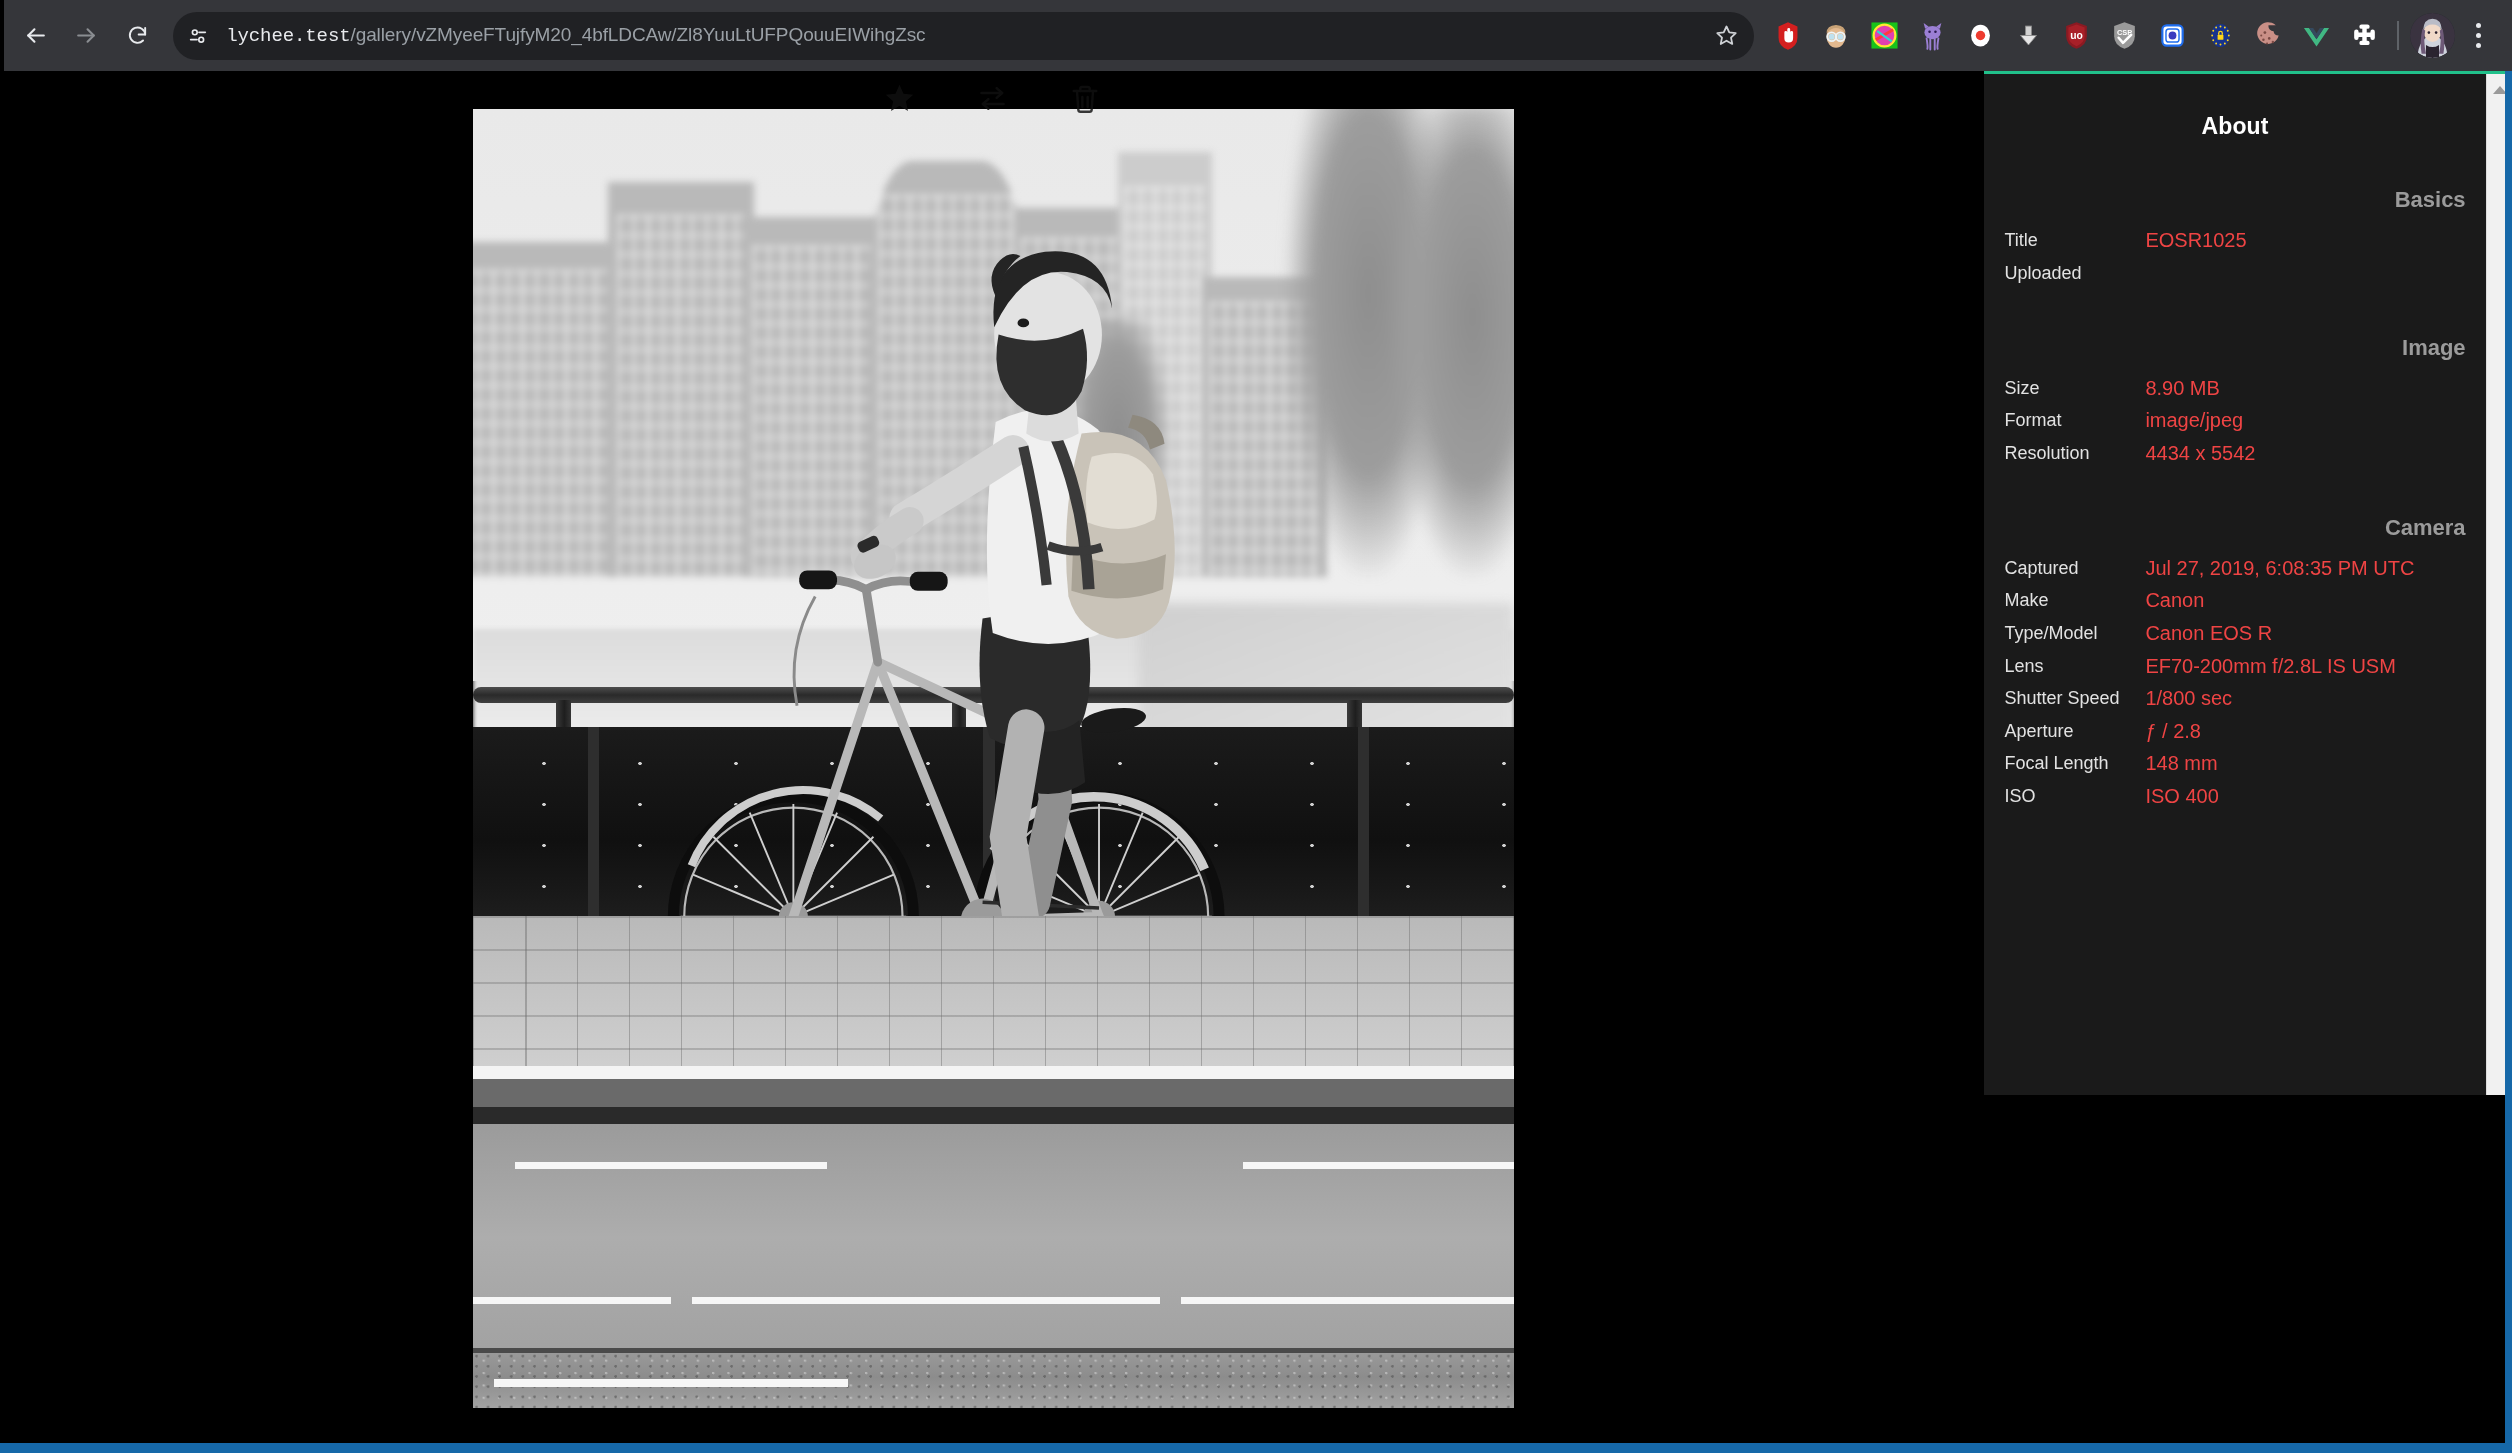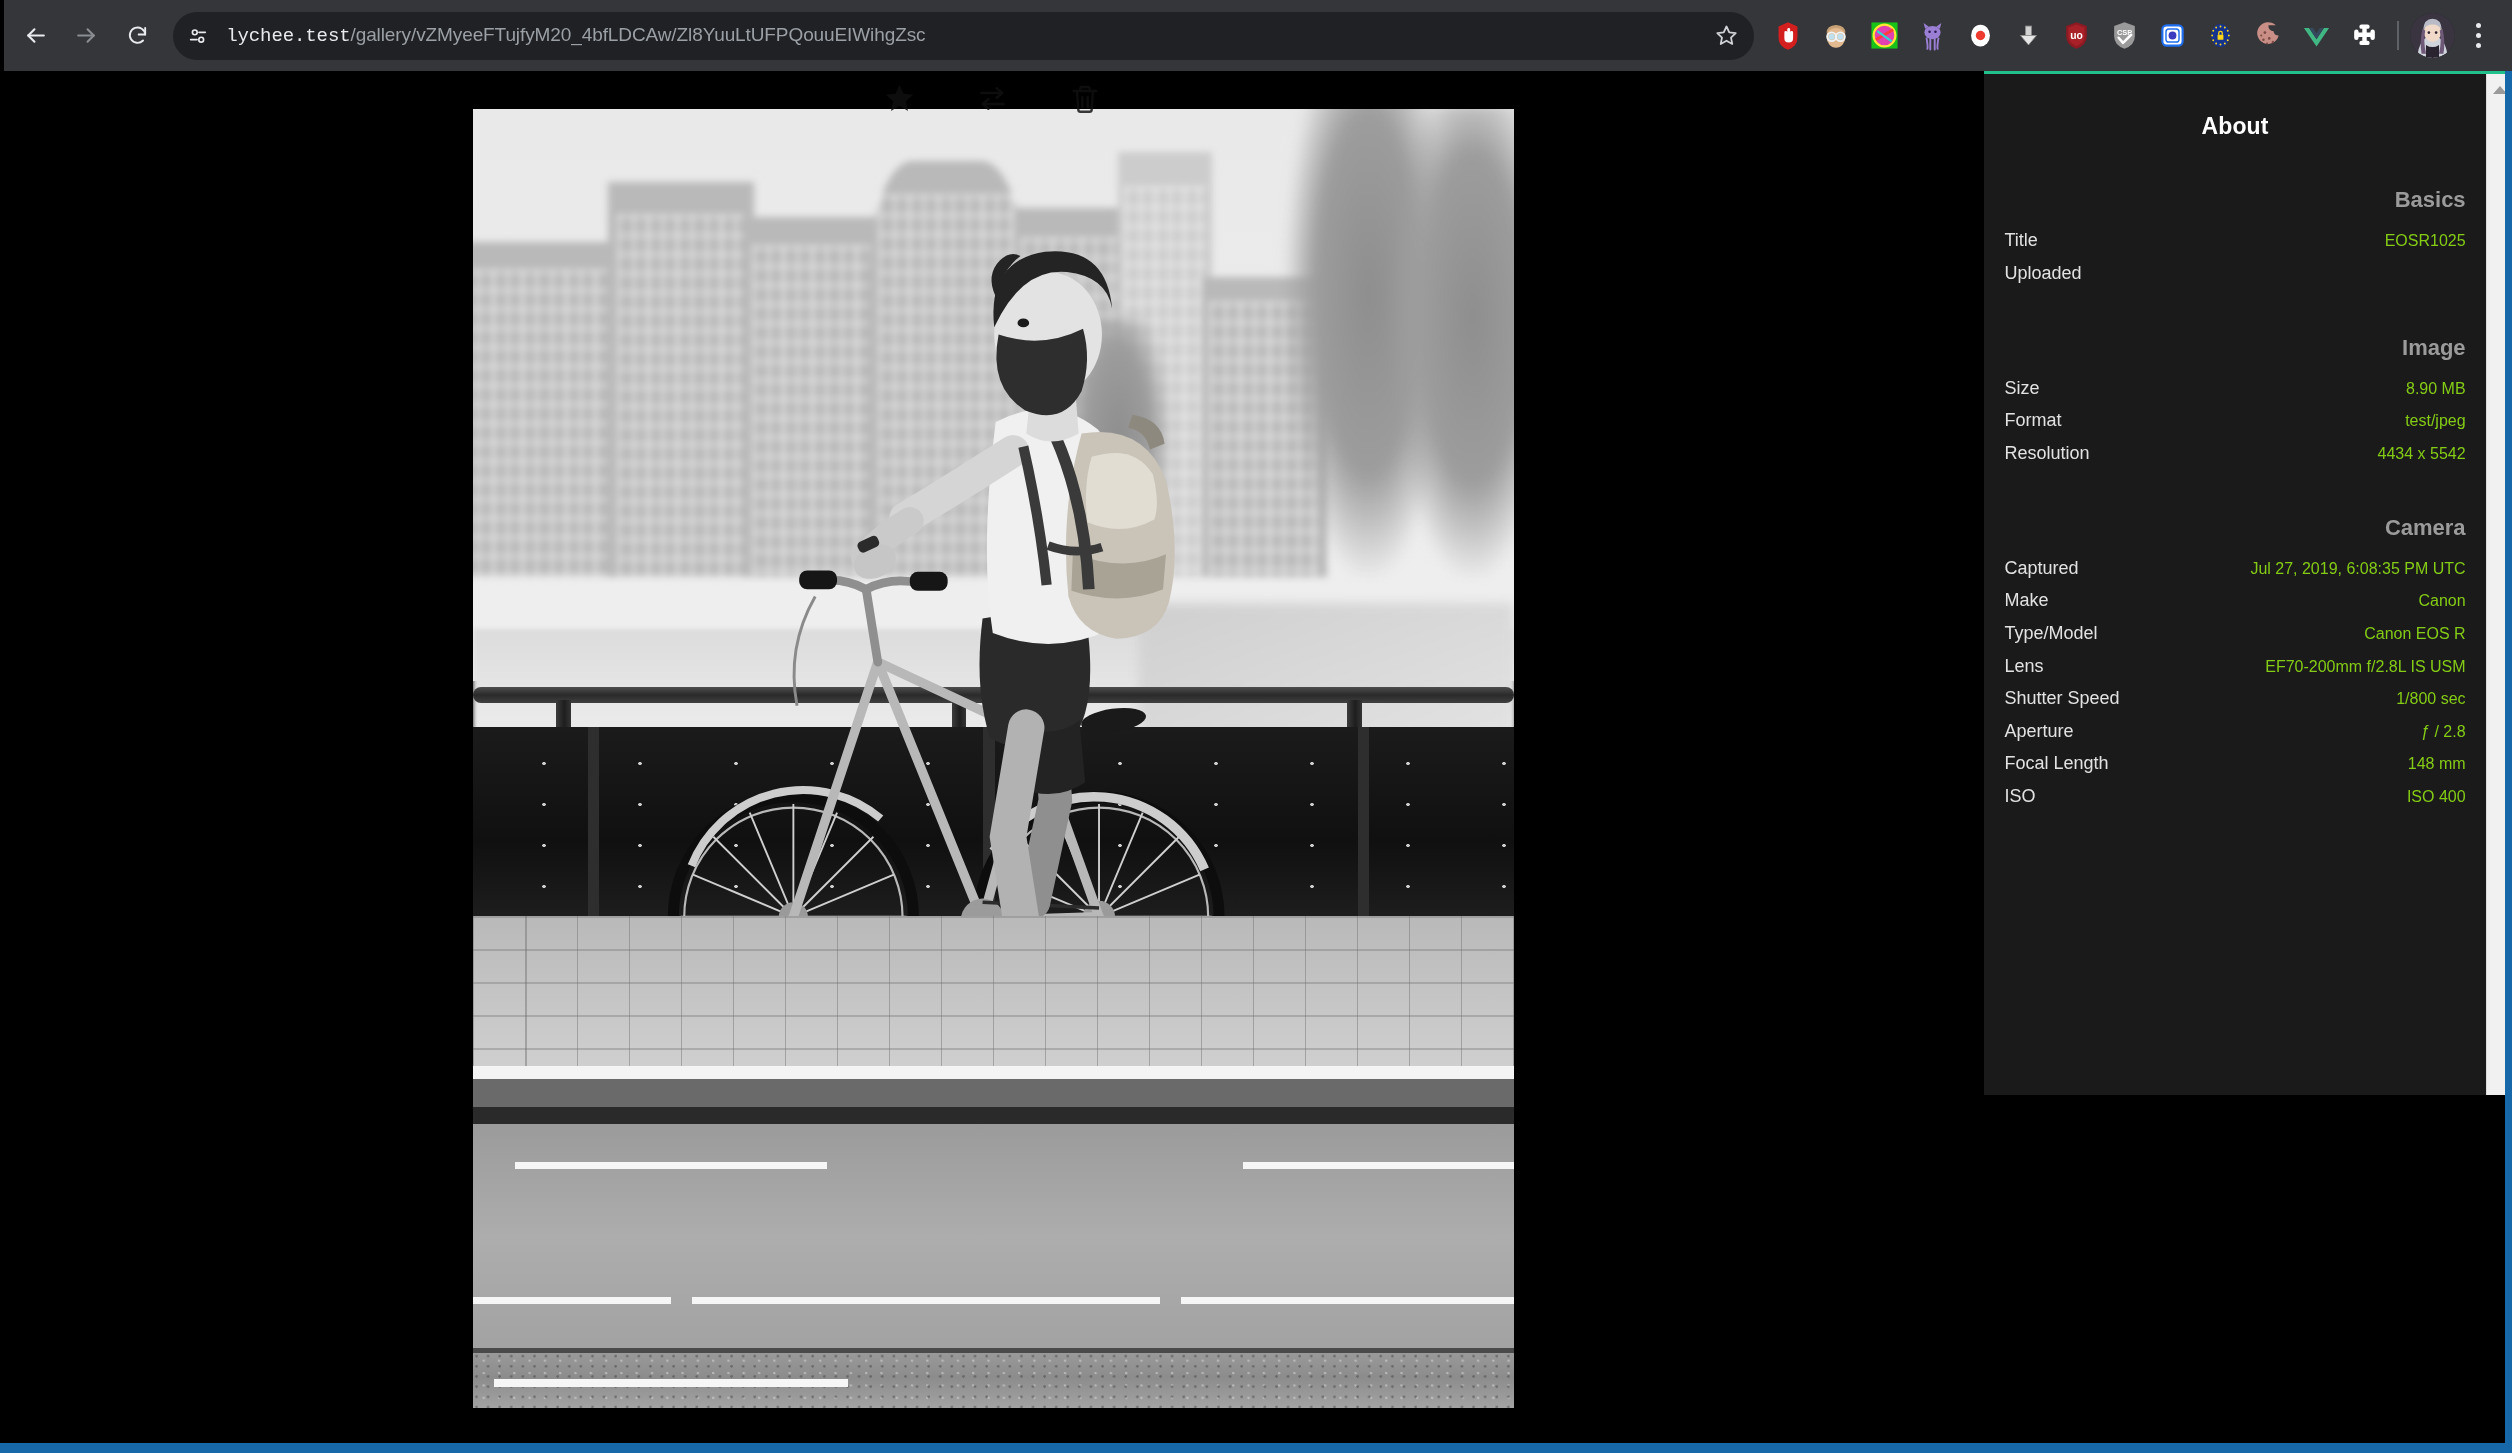--- a/index.html
+++ b/index.html
@@ -305,24 +305,23 @@
     line-height: 29px;
   }
   .kv-key {
     width: 141px;
     flex: 0 0 141px;
     color: #e2e2e2;
     font-size: 18px;
   }
   .kv-val {
     flex: 1 1 auto;
-    color: #84cc16;
-    font-size: 16px;
+    color: #ef4444;
+    font-size: 20px;
     white-space: pre-line;
-    text-align: right;
   }
 
   
   .scrollbar {
     position: absolute;
     top: 0; right: 0;
     width: 26px;
     height: 1382px;
     background: #f1f1f1;
     border-left: 0.7px solid #dcdcdc;
@@ -765,21 +764,21 @@
         <div class="kv-key">Uploaded</div>
       </div>
 
       <div class="section-head">Image</div>
       <div class="kv-row">
         <div class="kv-key">Size</div>
         <div class="kv-val">8.90 MB</div>
       </div>
       <div class="kv-row">
         <div class="kv-key">Format</div>
-        <div class="kv-val">test/jpeg</div>
+        <div class="kv-val">image/jpeg</div>
       </div>
       <div class="kv-row">
         <div class="kv-key">Resolution</div>
         <div class="kv-val">4434 x 5542</div>
       </div>
 
       <div class="section-head">Camera</div>
       <div class="kv-row">
         <div class="kv-key">Captured</div>
         <div class="kv-val">Jul 27, 2019, 6:08:35 PM UTC</div>

